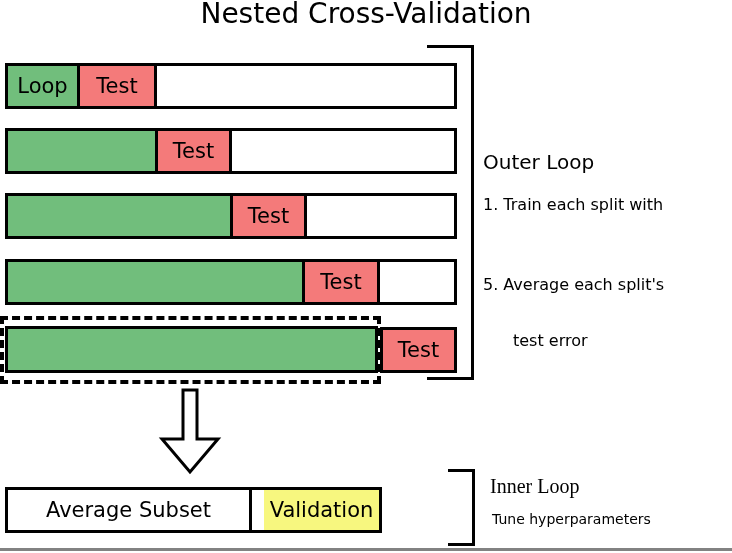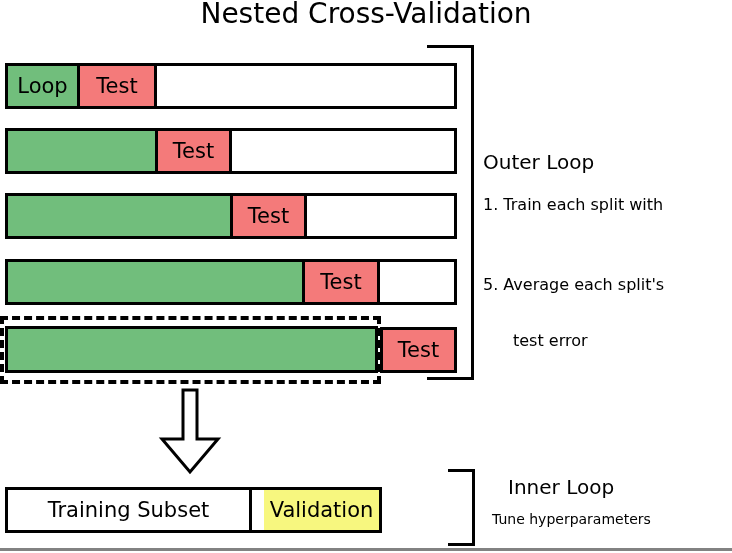--- a/index.html
+++ b/index.html
@@ -46,21 +46,21 @@
   }
   .bracket-line { background: #000; }
   #gray-baseline { left: 0; top: 548px; width: 732px; height: 3px; background: #828282; }
   .h-outer { font-size: 20px; white-space: nowrap; }
   .step { font-size: 16px; white-space: nowrap; text-align: right; }
   #outer-heading { left: 483px; top: 150px; }
   #step1-line1 { left: 483px; top: 195px; }
   #step1-line2 { left: 513px; top: 221px; }
   #step2-line1 { left: 483px; top: 275px; }
   #step2-line2 { left: 513px; top: 301px; margin-top: 30px; }
-  #inner-heading { left: 508px; top: 475px; }
+  #inner-heading { left: 490px; top: 475px; font-family: Liberation Serif, serif; }
   #inner-subtext { left: 492px; top: 511px; font-size: 14px; }
   #down-arrow { left: 151px; top: 387px; }
 </style>
 </head>
 <body>
 
 <div id="canvas">
 
   <div id="title" class="abs">Nested Cross-Validation</div>
 
@@ -87,21 +87,21 @@
         <div class="seg" style="width: 75px; background: rgb(244, 122, 122);">Test</div>
         <div class="seg" style="flex: 1 1 auto; background: rgb(255, 255, 255);"></div>
       </div>
       <div class="bar" style="left: 5px; top: 326px; width: 373px; height: 47px;">
         <div class="seg" style="flex: 1 1 auto; background: rgb(113, 190, 124);"></div>
       </div>
       <div class="bar" style="left: 380px; top: 327px; width: 77px; height: 46px;">
         <div class="seg" style="flex: 1 1 auto; background: rgb(244, 122, 122);">Test</div>
       </div>
       <div class="bar" style="left: 5px; top: 487px; width: 377px; height: 46px;">
-        <div class="seg" style="width: 244px; background: rgb(255, 255, 255);">Training Subset</div>
+        <div class="seg" style="width: 244px; background: rgb(255, 255, 255);">Average Subset</div>
         <div class="seg" style="flex: 1 1 auto; background: rgb(247, 247, 127); margin-left: 12px;">Validation</div>
       </div>
     </div>
 
   <div class="abs bracket-line" style="left:427px; top:45px;  width:47px; height:3px;"></div>
   <div class="abs bracket-line" style="left:471px; top:45px;  width:3px;  height:335px;"></div>
   <div class="abs bracket-line" style="left:427px; top:377px; width:47px; height:3px;"></div>
 
   <div class="abs bracket-line" style="left:448px; top:469px; width:27px; height:3px;"></div>
   <div class="abs bracket-line" style="left:472px; top:469px; width:3px;  height:77px;"></div>

